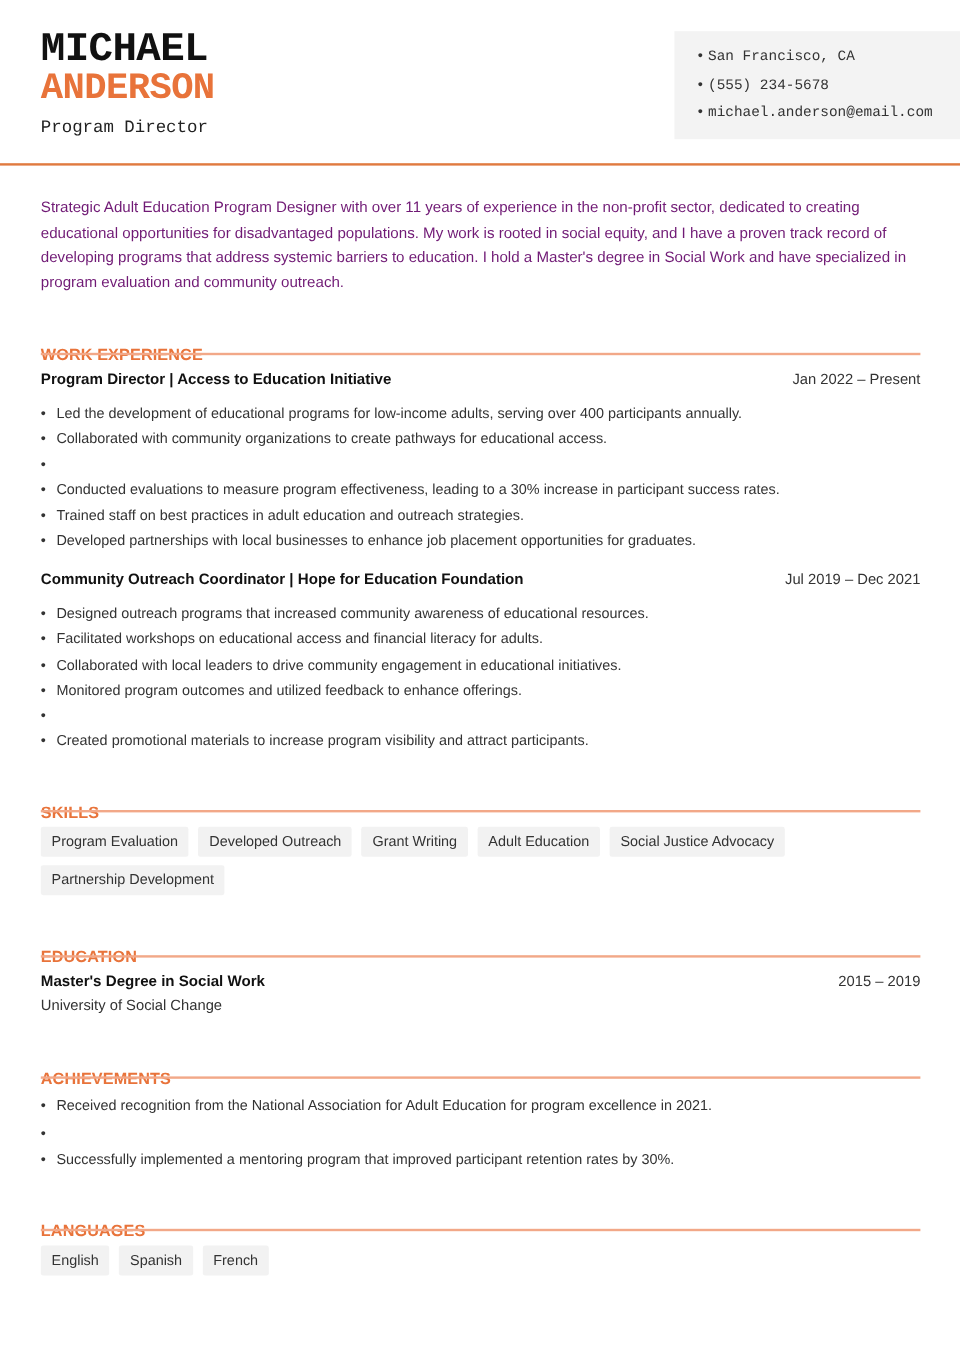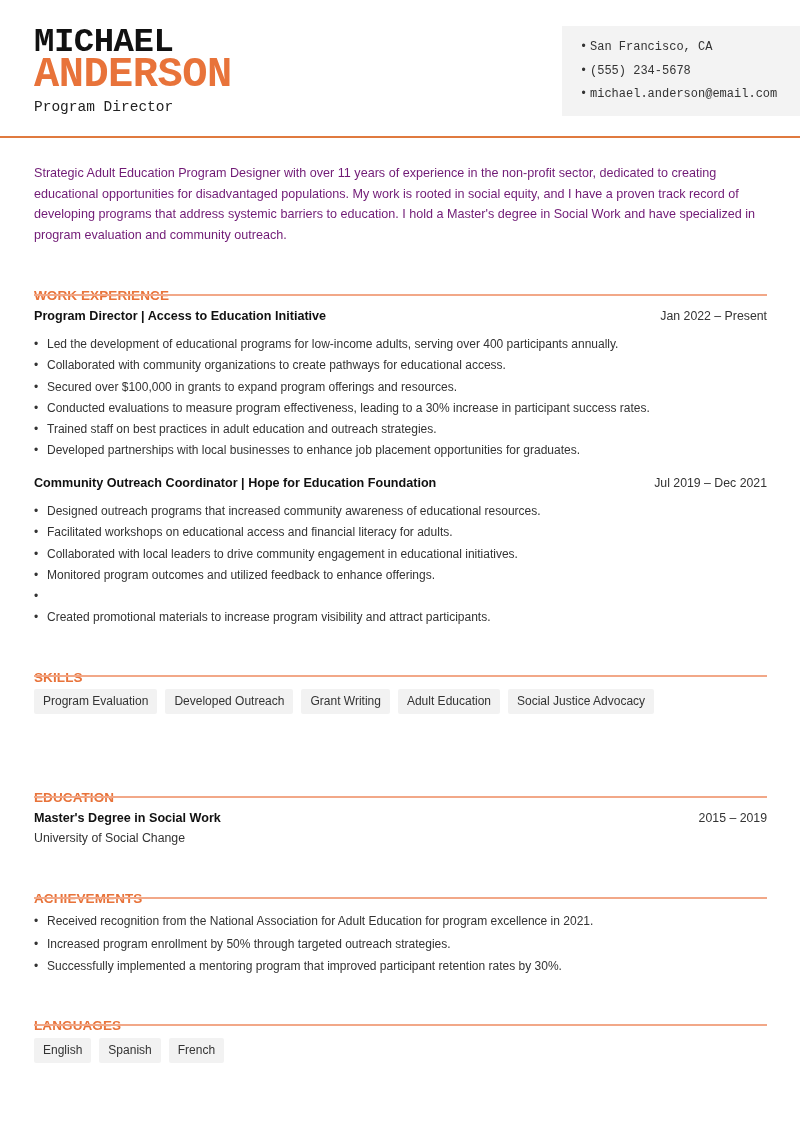--- a/index.html
+++ b/index.html
@@ -1,21 +1,21 @@
 <!DOCTYPE html>
 <html><head>
 <meta charset="utf-8">
 <style>
   * { box-sizing: border-box; margin: 0; padding: 0; }
   html, body { width: 800px; height: 1130px; background: #ffffff; }
   body { font-family: "Liberation Sans", "DejaVu Sans", sans-serif; color: #2b2b2b; position: relative; overflow: hidden; }
 
   .header { position: relative; height: 138px; border-bottom: 2px solid #e07a3f; font-family: Liberation Mono, monospace; }
   .name-first { position: absolute; left: 34px; top: 24px; font-size: 34px; font-weight: 700; color: #111; letter-spacing: -0.5px; line-height: 36px; }
-  .name-last { position: absolute; left: 34px; top: 57px; font-size: 42px; font-weight: 700; color: #e8733a; letter-spacing: -0.5px; line-height: 36px; }
+  .name-last { position: absolute; left: 34px; top: 57px; font-size: 31px; font-weight: 700; color: #e8733a; letter-spacing: -0.5px; line-height: 36px; }
   .job-title { position: absolute; left: 34px; top: 99px; font-size: 14.5px; color: #222; }
 
   .contact-box { position: absolute; left: 562px; top: 26px; width: 238px; height: 90px; background: #f3f3f3; padding: 13px 0 0 18px; }
   .contact-item { font-size: 12px; color: #333; height: 23.5px; line-height: 16px; display: flex; align-items: flex-start; }
   .contact-item .dot { display: inline-block; width: 10px; }
 
   .summary { position: absolute; left: 34px; top: 163px; width: 740px; font-size: 12.6px; line-height: 20.7px; color: #701a75; }
 
   .section-title { position: absolute; left: 34px; font-size: 13.5px; font-weight: 700; color: #e8733a; letter-spacing: 0.1px; margin-top: 20px; }
   .section-rule { position: absolute; left: 34px; width: 733px; height: 2px; background: #f2a888; }
@@ -73,21 +73,20 @@
   <li>
       <span class="dot">•</span>
       <span>Led the development of educational programs for low-income adults, serving over 400 participants annually.</span>
     </li>
   <li>
       <span class="dot">•</span>
       <span>Collaborated with community organizations to create pathways for educational access.</span>
     </li>
   <li>
       <span class="dot">•</span>
-      <span>Secured over $100,000 in grants to expand program offerings and resources.</span>
     </li>
   <li>
       <span class="dot">•</span>
       <span>Conducted evaluations to measure program effectiveness, leading to a 30% increase in participant success rates.</span>
     </li>
   <li>
       <span class="dot">•</span>
       <span>Trained staff on best practices in adult education and outreach strategies.</span>
     </li>
   <li>
@@ -127,40 +126,40 @@
 </ul>
 
 <div class="section-title" style="top:650px;">SKILLS</div>
 <div class="section-rule" style="top:675px;"></div>
 <div class="chips" style="top:689px;">
   <span class="chip">Program Evaluation</span>
   <span class="chip">Developed Outreach</span>
   <span class="chip">Grant Writing</span>
   <span class="chip">Adult Education</span>
   <span class="chip">Social Justice Advocacy</span>
+  <span class="chip">Partnership Development</span>
 </div>
 
 <div class="section-title" style="top:770px;">EDUCATION</div>
 <div class="section-rule" style="top:796px;"></div>
 <div class="edu-head">
   <span class="edu-degree">Master's Degree in Social Work</span>
   <span class="edu-dates">2015 – 2019</span>
 </div>
 <div class="edu-school">University of Social Change</div>
 
 <div class="section-title" style="top:871px;">ACHIEVEMENTS</div>
 <div class="section-rule" style="top:897px;"></div>
 <ul class="bullets" style="top:913px;">
   <li style="height:22.5px;">
       <span class="dot">•</span>
       <span>Received recognition from the National Association for Adult Education for program excellence in 2021.</span>
     </li>
   <li style="height:22.5px;">
       <span class="dot">•</span>
-      <span>Increased program enrollment by 50% through targeted outreach strategies.</span>
     </li>
   <li style="height:22.5px;">
       <span class="dot">•</span>
       <span>Successfully implemented a mentoring program that improved participant retention rates by 30%.</span>
     </li>
 </ul>
 
 <div class="section-title" style="top:998px;">LANGUAGES</div>
 <div class="section-rule" style="top:1024px;"></div>
 <div class="chips" style="top:1038px;">

